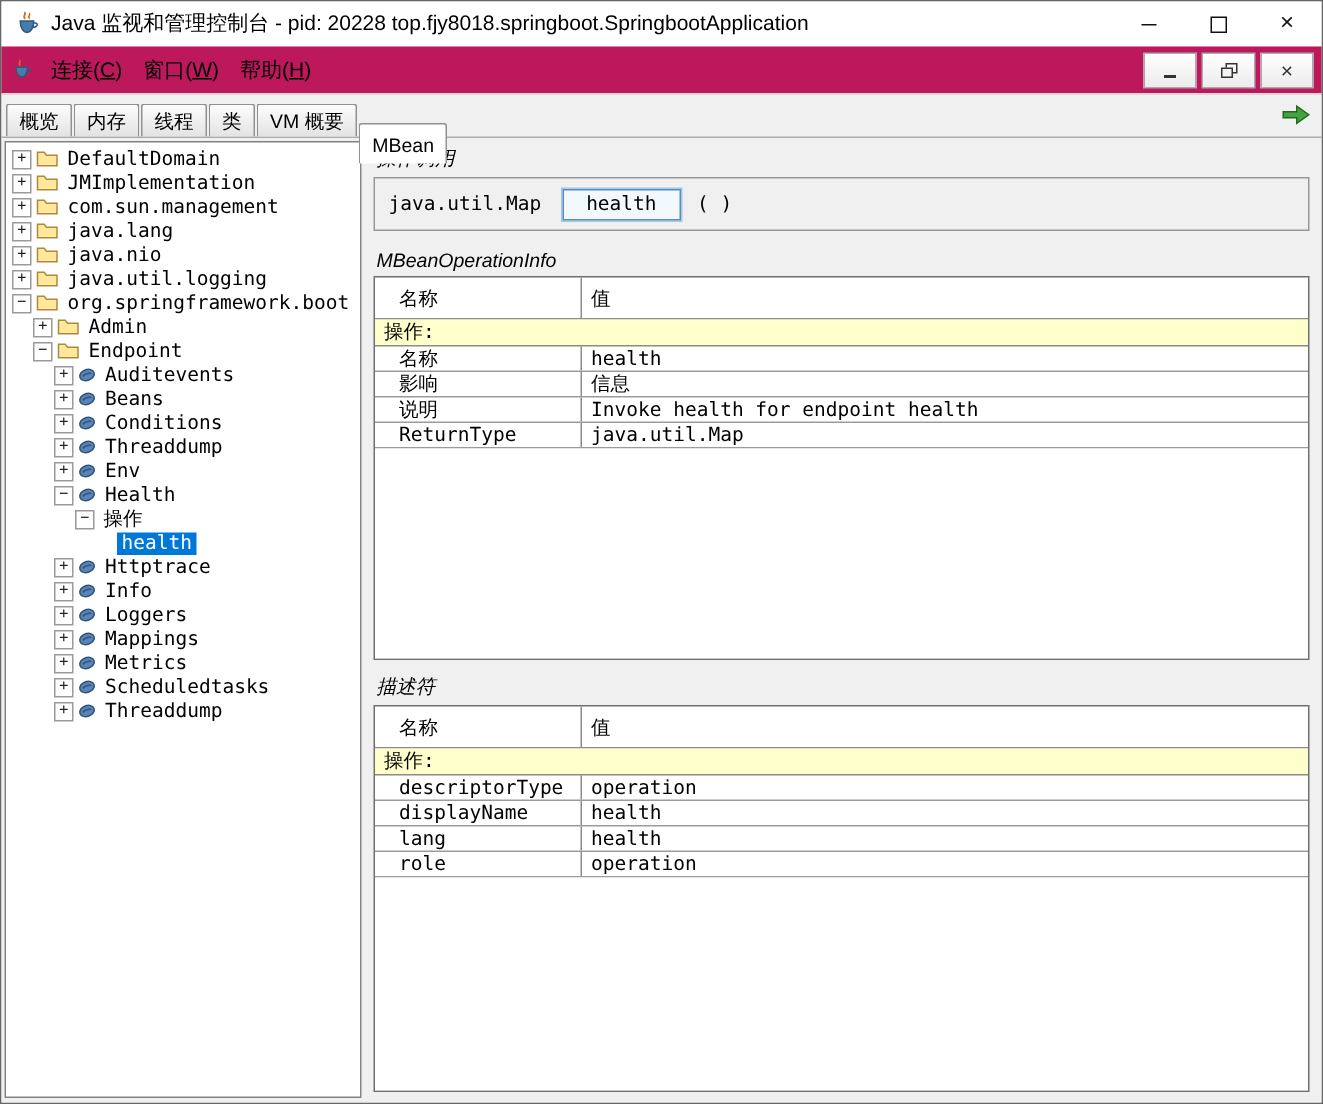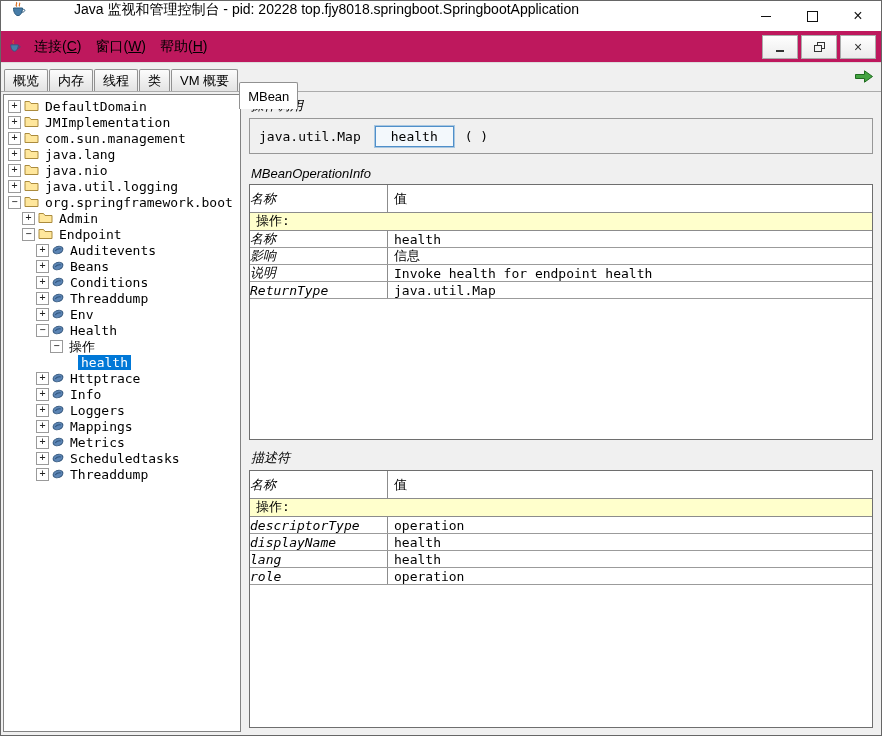--- a/index.html
+++ b/index.html
@@ -2,21 +2,21 @@
 <html><head>
 <meta charset="utf-8">
 <style>
   html,body{margin:0;padding:0;}
   body{width:882px;height:736px;overflow:hidden;background:#ffffff;
        font-family:"Liberation Sans","DejaVu Sans",sans-serif;font-size:13px;color:#000;}
   .window{width:882px;height:736px;border:1px solid #666;background:#f0f0f0;
           display:flex;flex-direction:column;box-sizing:border-box;}
 
   
-  .titlebar{flex:0 0 30px;height:30px;background:#ffffff;display:flex;gap:40px;}
+  .titlebar{flex:0 0 30px;height:30px;background:#ffffff;display:flex;align-items:center;}
   .app-icon{margin:0 7px 0 8px;display:flex;flex:0 0 auto;}
   .title-text{flex:1 1 auto;font-size:14px;white-space:nowrap;overflow:hidden;}
   .win-controls{display:flex;height:100%;flex:0 0 auto;}
   .win-btn{width:46px;height:100%;display:flex;align-items:center;justify-content:center;cursor:default;}
   .glyph-min{width:10px;height:1px;background:#111;display:block;}
   .glyph-max{width:9px;height:9px;border:1px solid #111;display:block;}
   .glyph-close{font-size:16px;line-height:1;color:#111;}
 
   
   .menubar{flex:0 0 31px;height:31px;background:#be185d;display:flex;align-items:center;
@@ -74,22 +74,22 @@
               background:#f3f8fc;border:1px solid #4f8fca;box-shadow:0 0 0 1px #a9c7e0;cursor:default;}
   .params{margin-left:11px;font-size:13px;}
 
   
   .info-table{background:#ffffff;border:1px solid #6e6e6e;display:flex;flex-direction:column;
               font-family:"DejaVu Sans Mono","Liberation Mono",monospace;font-size:13px;
               overflow:hidden;box-sizing:border-box;}
   .table-op{flex:0 0 256px;height:256px;margin-bottom:8px;}
   .table-desc{flex:1 1 auto;margin-bottom:2px;}
   .t-head{flex:0 0 27px;height:27px;display:flex;border-bottom:1px solid #8c8c8c;}
-  .t-c1{flex:0 0 138px;width:138px;padding-left:0;border-right:1px solid #8c8c8c;
-        display:flex;align-items:center;box-sizing:border-box;overflow:hidden;white-space:nowrap;font-style:italic;}
+  .t-c1{flex:0 0 138px;width:138px;padding-left:16px;border-right:1px solid #8c8c8c;
+        display:flex;align-items:center;box-sizing:border-box;overflow:hidden;white-space:nowrap;}
   .t-c2{flex:1 1 auto;padding-left:6px;display:flex;align-items:center;overflow:hidden;white-space:nowrap;}
   .t-group{flex:0 0 17px;height:17px;background:#ffffcc;border-bottom:1px solid #8c8c8c;
            display:flex;align-items:flex-end;padding-left:6px;}
   .t-row{flex:0 0 16px;height:16px;display:flex;border-bottom:1px solid #9b9b9b;}
   .t-fill{flex:1 1 auto;background:#ffffff;}
 </style>
 </head>
 <body>
 
 <div class="window">

